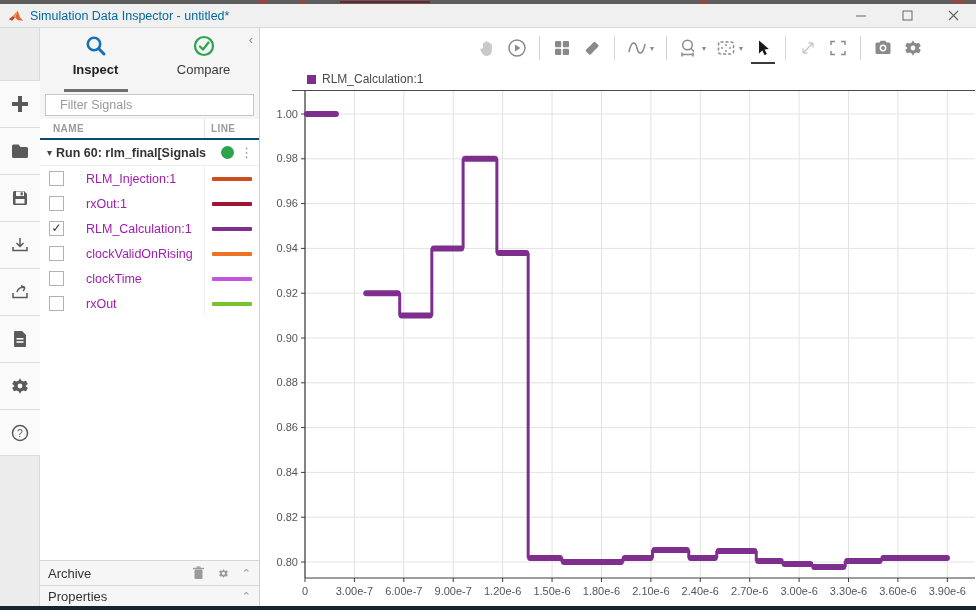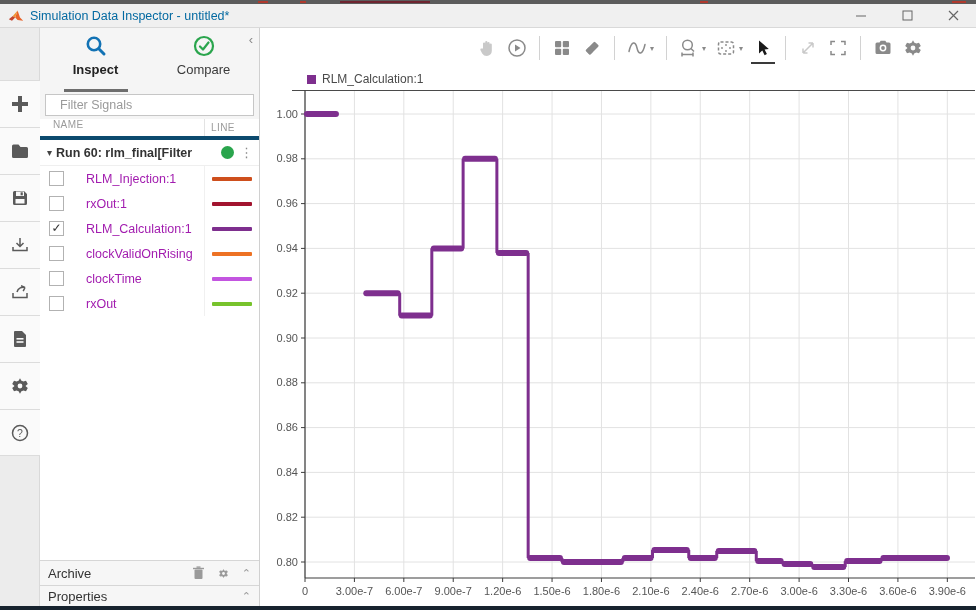--- a/index.html
+++ b/index.html
@@ -30,21 +30,21 @@
   .tabs { background:#f5f5f5; position:relative; height:62px; flex:none; display:flex; justify-content:center; gap:44px; padding-top:6px; }
   .tab { display:flex; flex-direction:column; align-items:center; width:64px; position:relative; }
   .tab .tab-label { font-size:13px; color:#3a3a3a; margin-top:4px; }
   .tab.active .tab-label { font-weight:bold; color:#222; }
   .tab.active:after { content:""; position:absolute; bottom:-2px; left:0; right:0; height:3px; background:#6e6e6e; }
   .collapse-chev { position:absolute; right:6px; top:4px; color:#8a8a8a; font-size:13px; }
   .filter-wrap { padding:4px 5px 3px 5px; background:#f5f5f5; flex:none; }
   .filter-input { width:100%; height:22px; border:1px solid #c6c6c6; background:#fff; font-size:12.5px; padding:0 14px; color:#333; font-family:"Liberation Sans", sans-serif; }
   .filter-input::placeholder { color:#9a9a9a; }
   .sig-table { flex:1; display:flex; flex-direction:column; overflow:hidden; }
-  .sig-head { display:flex; height:21px; border-bottom:4px solid #0c4a6e; flex:none; }
+  .sig-head { display:flex; height:21px; align-items:center; border-bottom:2px solid #0c4a6e; flex:none;font-weight:bold; }
   .sig-head .col-name { flex:1; font-size:10px; color:#9a9a9a; padding-left:13px; letter-spacing:.4px; }
   .sig-head .col-line { width:55px; font-size:10px; color:#9a9a9a; border-left:1px solid #e3e3e3; padding-left:6px; letter-spacing:.4px; height:100%; display:flex; align-items:center; }
   .run-row { display:flex; align-items:center; height:26px; flex:none; border-bottom:1px solid #efefef; }
   .run-row .tri { color:#444; font-size:10px; margin:0 4px 0 7px; }
   .run-row .run-label { font-size:12.5px; font-weight:bold; color:#333; white-space:nowrap; overflow:hidden; flex:1; }
   .run-dot { width:13px; height:13px; border-radius:50%; background:#2aa54d; flex:none; margin-right:6px; }
   .run-menu { color:#8a8a8a; font-size:13px; margin-right:6px; letter-spacing:0; }
   .sig-row { display:flex; align-items:center; height:25px; flex:none; }
   .sig-check { width:15px; height:15px; border:1px solid #b2b2b2; background:#fff; margin:0 0 0 9px; flex:none; font-size:12px; line-height:13px; text-align:center; color:#333; }
   .sig-name { flex:1; font-size:12.5px; color:#a21caf; padding-left:22px; white-space:nowrap; overflow:hidden; }
@@ -180,21 +180,21 @@
     <div class="filter-wrap">
       <input class="filter-input" type="text" placeholder="Filter Signals" style="">
     </div>
     <div class="sig-table">
       <div class="sig-head">
         <span class="col-name">NAME</span>
         <span class="col-line">LINE</span>
       </div>
       <div class="run-row">
         <span class="tri">▾</span>
-        <span class="run-label">Run 60: rlm_final[Filter</span>
+        <span class="run-label">Run 60: rlm_final[Signals</span>
         <span class="run-dot" style="background: rgb(42, 165, 77);"></span>
         <span class="run-menu">⋮</span>
       </div>
       <div id="signal-rows">
           <div class="sig-row">
             <span class="sig-check"></span>
             <span class="sig-name">RLM_Injection:1</span>
             <span class="sig-line-cell">
               <span class="sig-swatch" style="background: rgb(206, 79, 29);"></span>
             </span>

